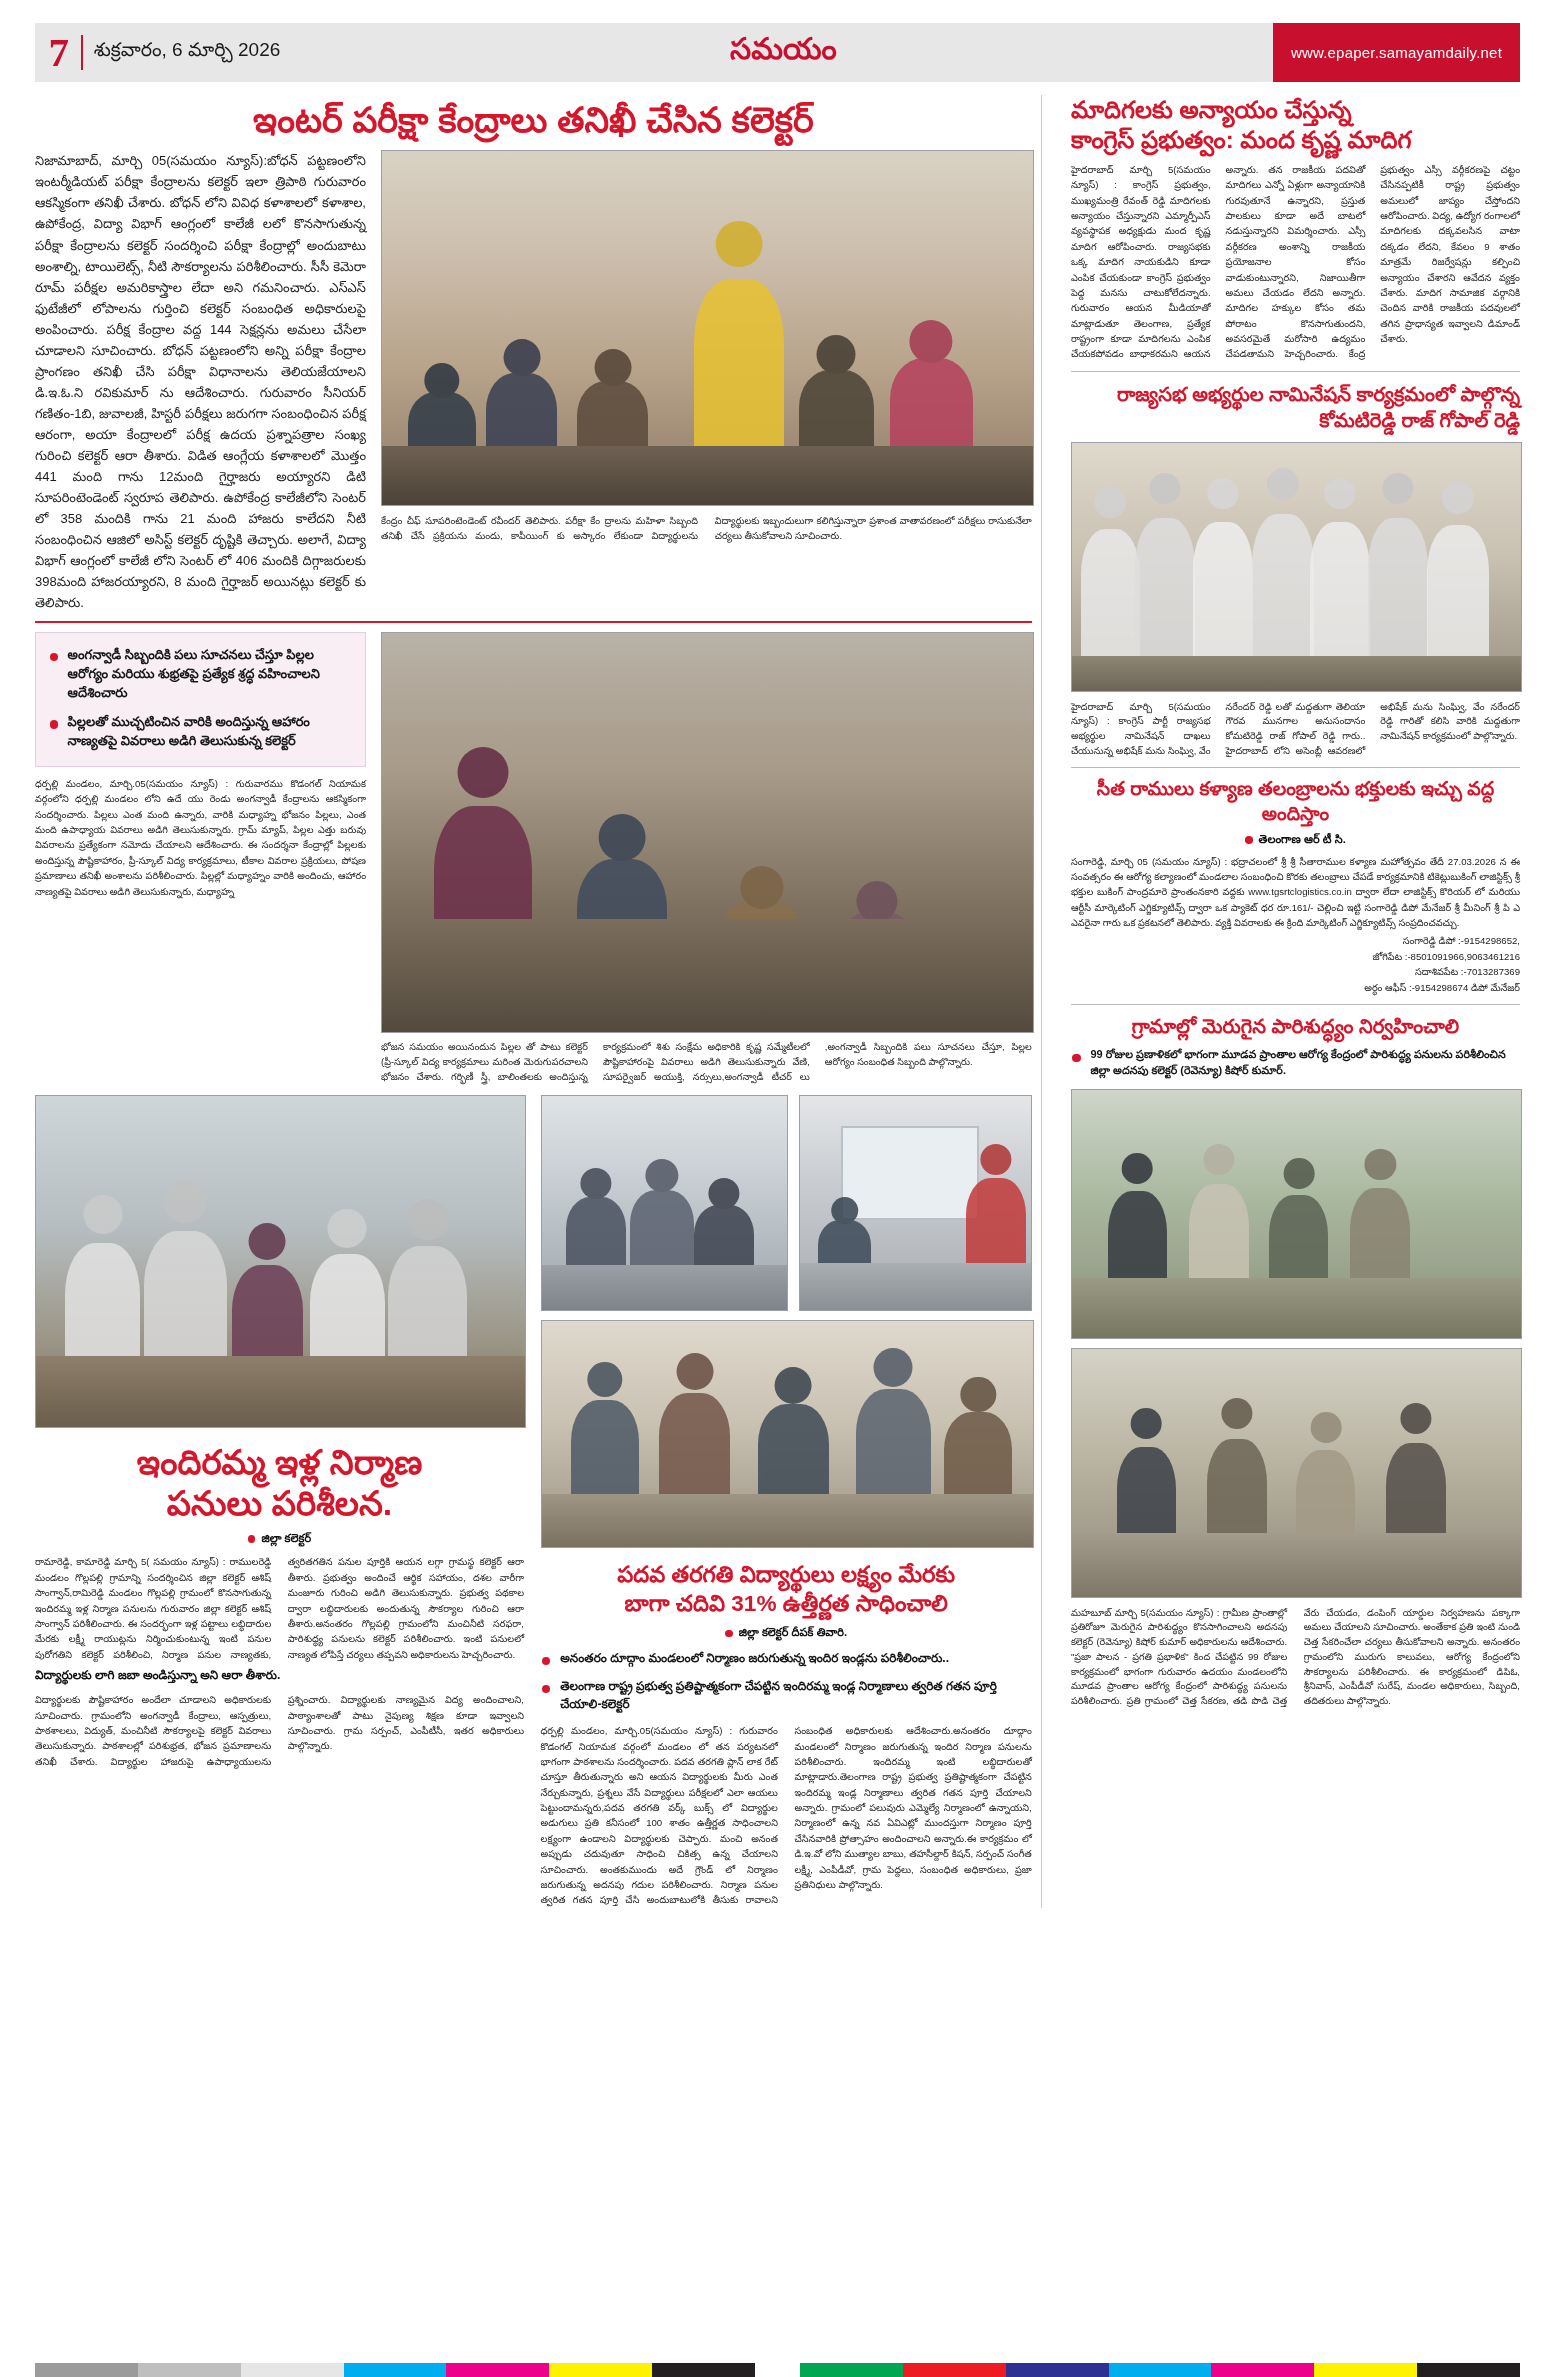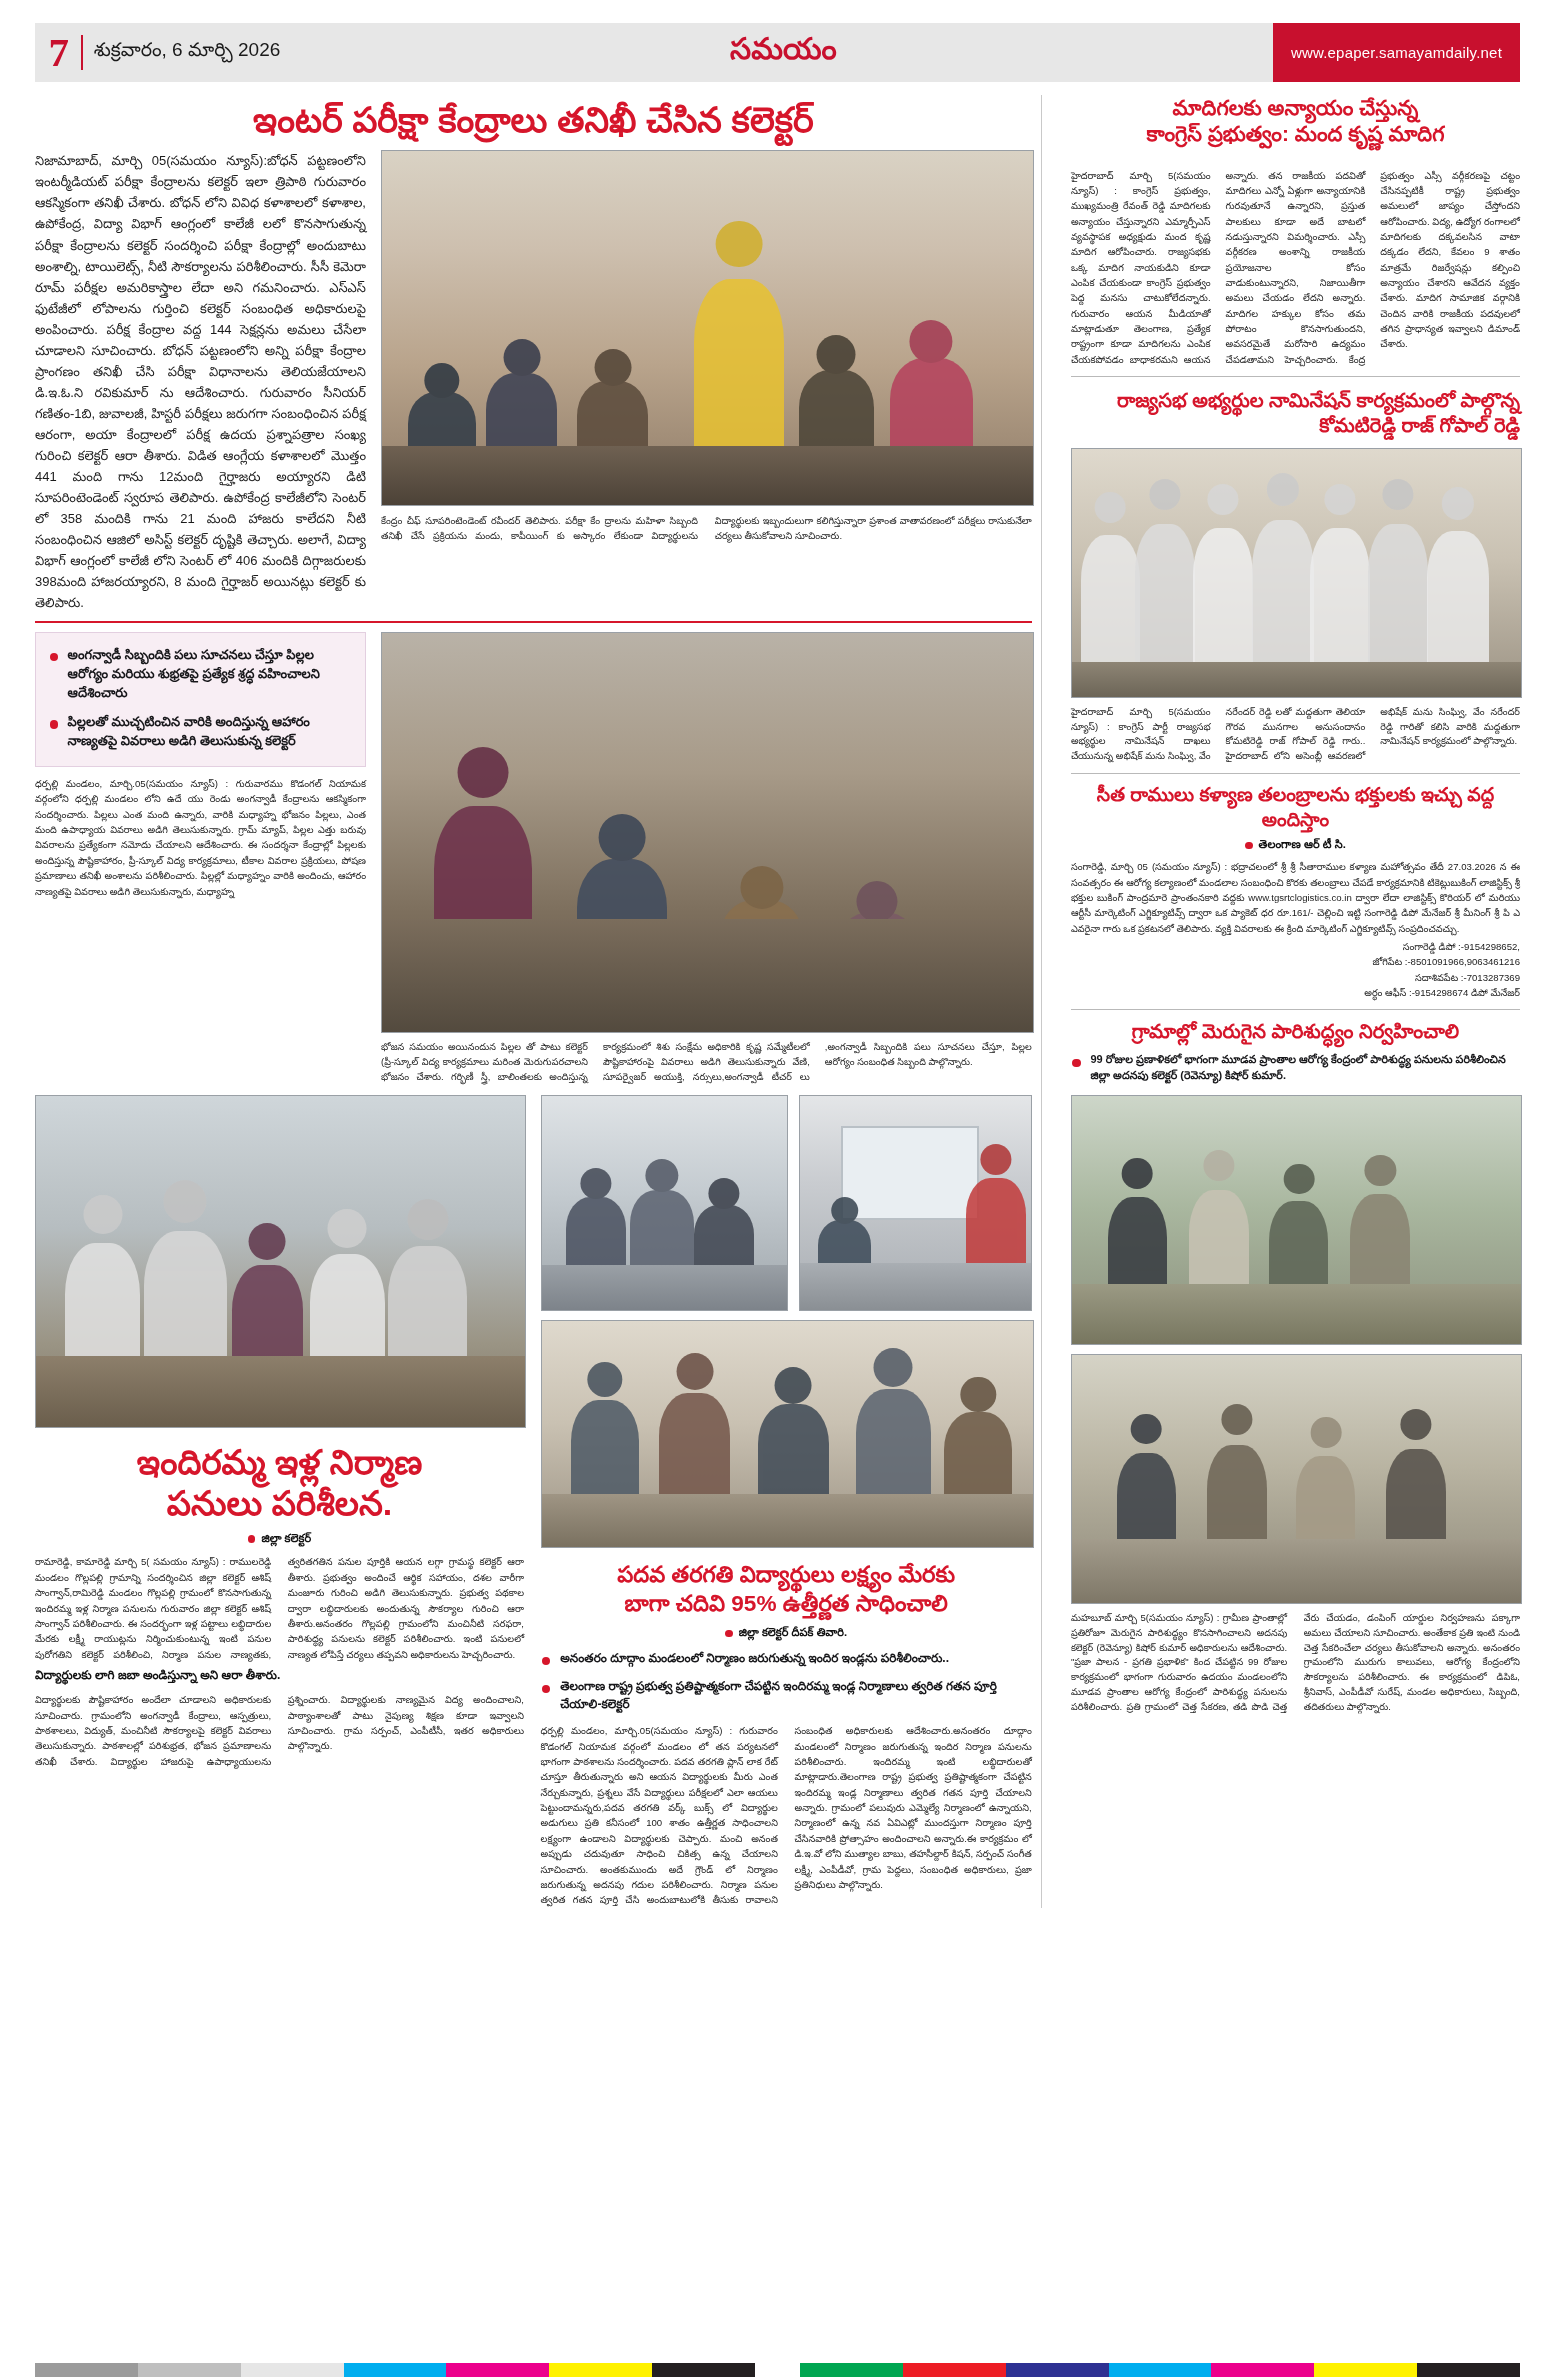--- a/index.html
+++ b/index.html
@@ -90,21 +90,21 @@
 
   
   .headline-red {
     color: #d6162b;
     font-weight: bold;
     text-align: center;
     line-height: 1.15;
   }
   .h-main { font-size: 35px; margin: 4.5px 0 10.5px 0; }
   .h-sub2 { font-size: 25.6px; margin: 7.5px 0 9px 0; }
-  .h-r1 { font-size: 21px; line-height:1.25; margin: 0 0 20px 0; text-align:center; }
+  .h-r1 { font-size: 24px; line-height:1.25; margin: 0 0 7px 0; text-align:left; }
   .h-r2 { font-size: 19.6px; line-height:1.3; margin: 10.5px 0 9px 0; text-align:right; }
   .rule-red { border: 0; border-top: 2.3px solid #d6162b; margin: 7.5px 0 9px 0; }
   .rule-thin { border:0; border-top: 0.8px solid #b9b9b9; margin: 9px 0 9px 0; }
 
   
   .body-text {
     font-size: 13px;
     line-height: 1.62;
     text-align: justify;
     color: #1b1b1b;
@@ -339,21 +339,21 @@
             <div class="fig" style="left:6%;  width:68px;  height:147px; background:#4e5a66;"></div>
             <div class="fig" style="left:24%; width:71px;  height:154px; background:#74564a;"></div>
             <div class="fig" style="left:44%; width:71px;  height:143px; background:#3f4a56;"></div>
             <div class="fig" style="left:64%; width:75px; height:158px; background:#5b6470;"></div>
             <div class="fig" style="left:82%; width:68px;  height:135px; background:#6d5a46;"></div>
             <div style="position:absolute;left:0;right:0;bottom:0;height:53px;background:linear-gradient(180deg,#9f9584,#7a7160);"></div>
           </div>
 
           <div class="headline-red" style="font-size:22.6px; line-height:1.3; margin:12px 0 7.5px 0;">
             <div>పదవ తరగతి విద్యార్థులు లక్ష్యం మేరకు</div>
-            <div>బాగా చదివి 95% ఉత్తీర్ణత సాధించాలి</div>
+            <div>బాగా చదివి 31% ఉత్తీర్ణత సాధించాలి</div>
           </div>
           <div class="dotline">జిల్లా కలెక్టర్ దీపక్ తివారి.</div>
           <ul class="bullets" style="margin-top:9px;">
             <li style="font-size:12px;">అనంతరం దూద్గాం మండలంలో నిర్మాణం జరుగుతున్న ఇందిర ఇండ్లను పరిశీలించారు..</li>
             <li style="font-size:12px;">తెలంగాణ రాష్ట్ర ప్రభుత్వ ప్రతిష్టాత్మకంగా చేపట్టిన ఇందిరమ్మ ఇండ్ల నిర్మాణాలు త్వరిత గతన పూర్తి చేయాలి-కలెక్టర్</li>
           </ul>
           <div class="body-text small two-col" style="margin-top:6px;">ధర్పల్లి మండలం, మార్చి.05(సమయం న్యూస్) : గురువారం కొడంగల్ నియామక వర్గంలో మండలం లో తన పర్యటనలో భాగంగా పాఠశాలను సందర్శించారు. పదవ తరగతి ప్లాన్ లాక రేట్ చూస్తూ తీరుతున్నారు అని ఆయన విద్యార్థులకు మీరు ఎంత నేర్చుకున్నారు, ప్రశ్నలు వేసే విద్యార్థులు పరీక్షలలో ఎలా ఆయలు పెట్టుందామన్నరు,పదవ తరగతి వర్క్ బుక్స్ లో విద్యార్థుల అడుగులు ప్రతి కనీసంలో 100 శాతం ఉత్తీర్ణత సాధించాలని లక్ష్యంగా ఉండాలని విద్యార్థులకు చెప్పారు. మంచి అనంత అప్పుడు చదువుతూ సాధించి చికిత్స ఉన్న చేయాలని సూచించారు. అంతకుముందు అదే గ్రౌండ్ లో నిర్మాణం జరుగుతున్న అదనపు గదుల పరిశీలించారు. నిర్మాణ పనుల త్వరిత గతన పూర్తి చేసి అందుబాటులోకి తీసుకు రావాలని సంబంధిత అధికారులకు ఆదేశించారు.అనంతరం దూద్గాం మండలంలో నిర్మాణం జరుగుతున్న ఇందిర నిర్మాణ పనులను పరిశీలించారు. ఇందిరమ్మ ఇంటి లబ్ధిదారులతో మాట్లాడారు.తెలంగాణ రాష్ట్ర ప్రభుత్వ ప్రతిష్టాత్మకంగా చేపట్టిన ఇందిరమ్మ ఇండ్ల నిర్మాణాలు త్వరిత గతన పూర్తి చేయాలని అన్నారు. గ్రామంలో పలువురు ఎమ్మెల్యే నిర్మాణంలో ఉన్నాయని, నిర్మాణంలో ఉన్న నవ ఏవిఎట్లో ముందస్తుగా నిర్మాణం పూర్తి చేసినవారికి ప్రోత్సాహం అందించాలని అన్నారు.ఈ కార్యక్రమం లో డి.ఇ.వో లోని ముత్యాల బాబు, తహసీల్దార్ కిషన్, సర్పంచ్ సంగీత లక్ష్మీ, ఎంపీడీవో, గ్రామ పెద్దలు, సంబంధిత అధికారులు, ప్రజా ప్రతినిధులు పాల్గొన్నారు.</div>
         </div>
       </div>
     </div>

